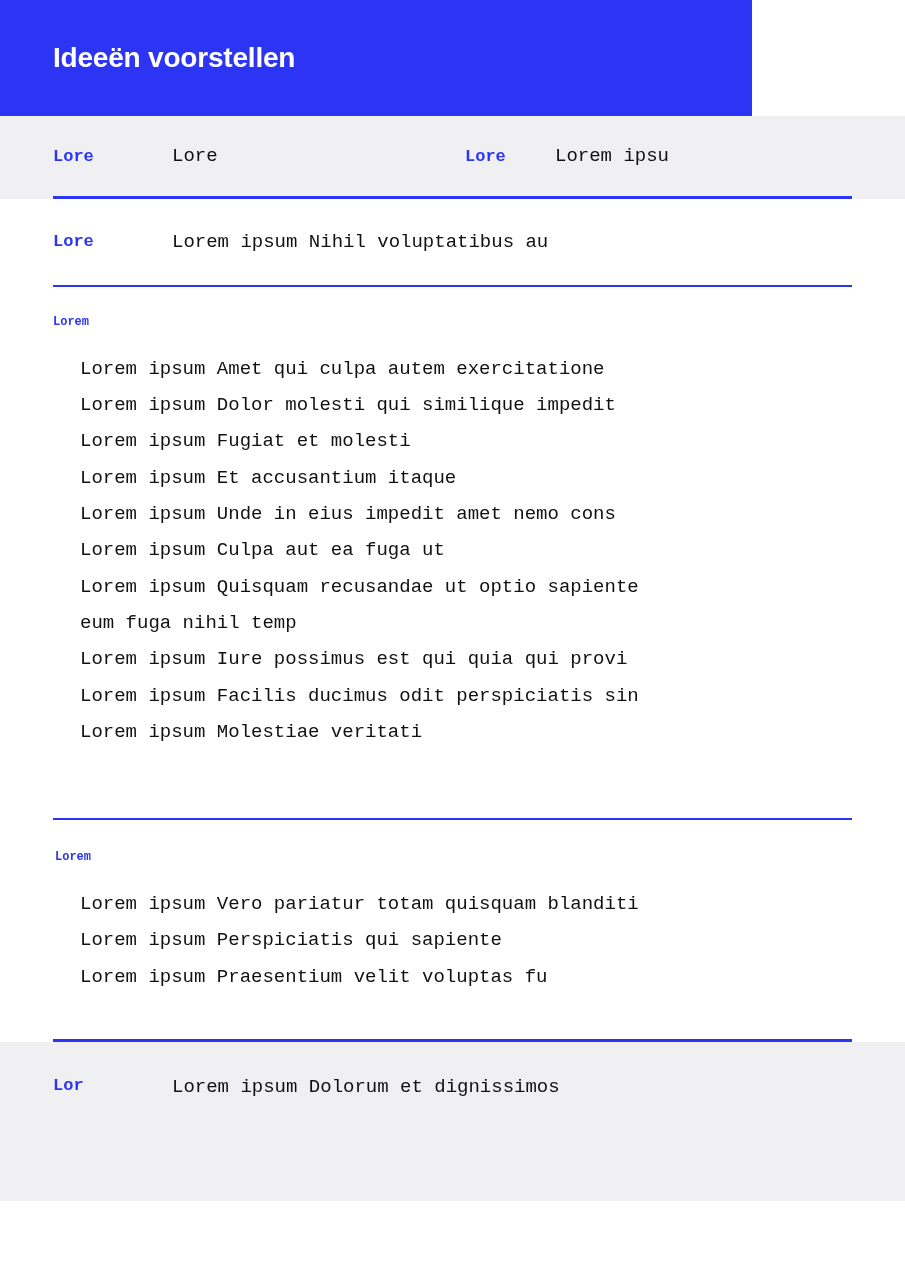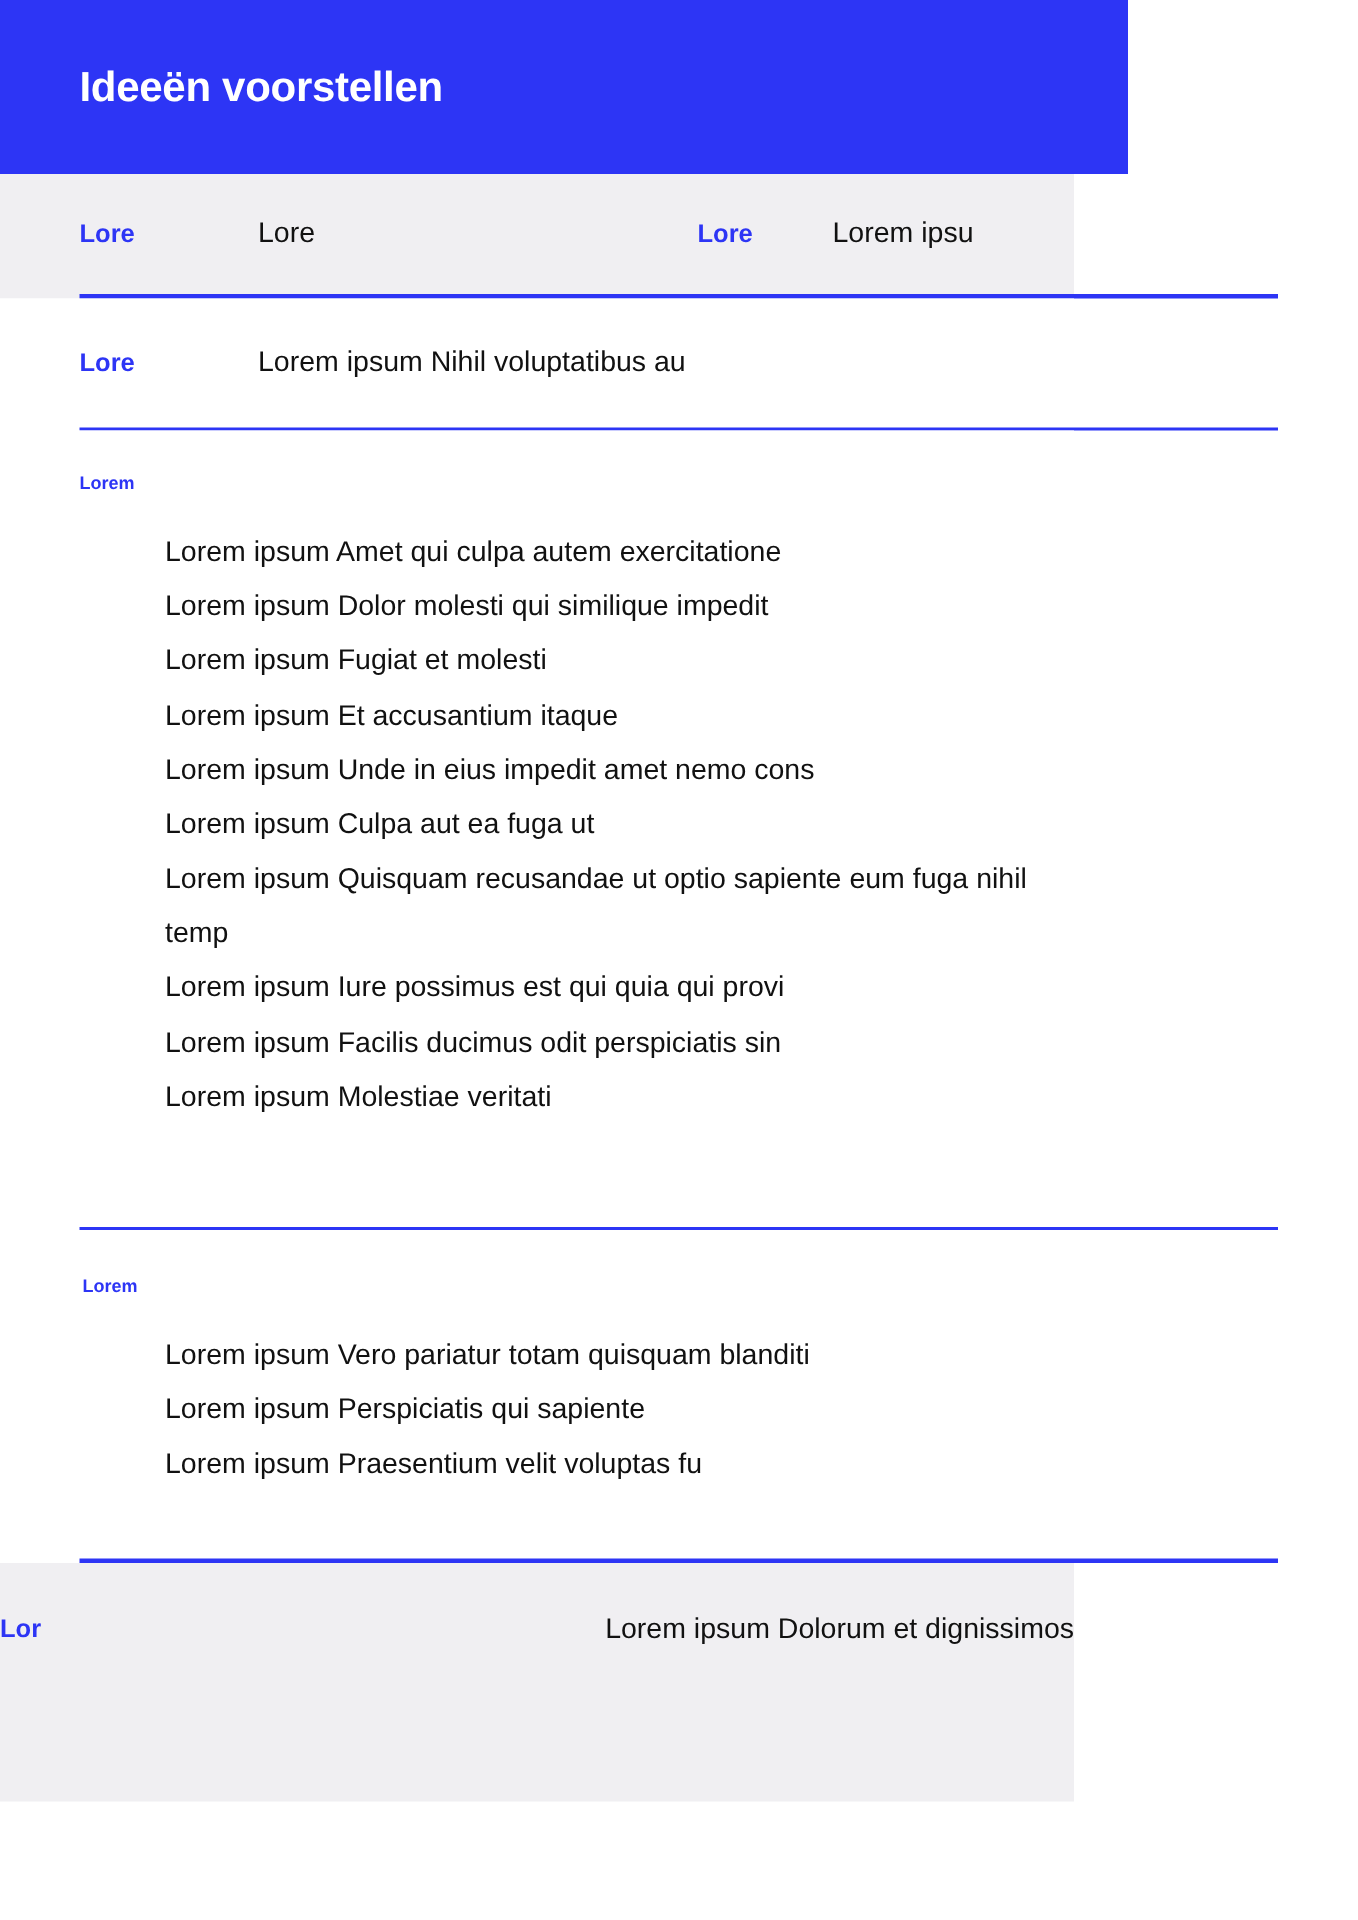--- a/index.html
+++ b/index.html
@@ -31,23 +31,24 @@
     font-weight: bold;
     letter-spacing: -0.2px;
     line-height: 1.1;
   }
 
   
   .band-gray { background: #F0EFF2; }
   .band-white { background: #FFFFFF; }
 
   .section {
-    width: 716px;
+    width: 905px;
     box-sizing: border-box;
     position: relative;
+    font-family: Liberation Mono, monospace;
   }
 
   
   .rule {
     margin-left: 53px;
     width: 799px;
     background: #2D35F5;
   }
   .rule-thick { height: 3px; }
   .rule-thin  { height: 1.5px; }
@@ -95,41 +96,41 @@
   .group-title {
     color: #2D35F5;
     font-weight: bold;
     font-size: 12px;
     line-height: 1.2;
   }
   .group-title.indent-a { padding-left: 53px; padding-top: 28px; }
   .group-title.indent-b { padding-left: 55px; padding-top: 30px; }
 
   .group-list {
-    padding-left: 110px;
+    padding-left: 80px;
     padding-top: 22px;
     box-sizing: border-box;
   }
   .group-list-item {
     color: #111111;
     font-size: 19px;
     line-height: 36.3px;
     max-width: 600px;
   }
 
   .spacer-after-list-a { height: 68px; }
   .spacer-after-list-b { height: 44px; }
 
   
   .bottom-row {
     display: flex;
     align-items: flex-start;
+    padding-left: 53px;
     padding-top: 32px;
     box-sizing: border-box;
-    justify-content: space-between;
   }
   .bottom-row .kv-label { width: 119px; flex: none; }
   .bottom-fill { height: 100px; }
 </style>
 </head>
 <body>
 
 <div class="header-bar">
   <div class="header-title">Ideeën voorstellen</div>
 </div>

